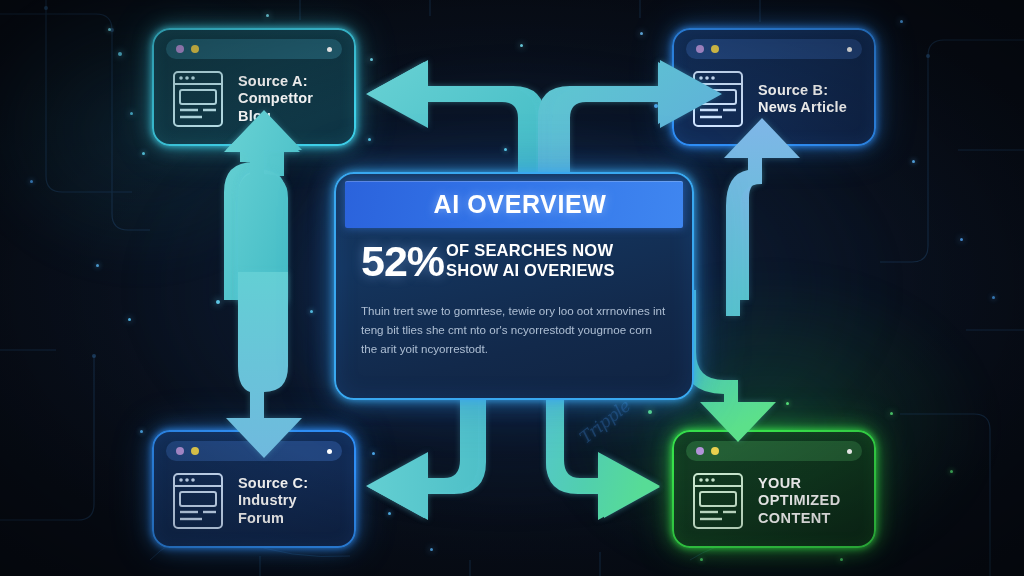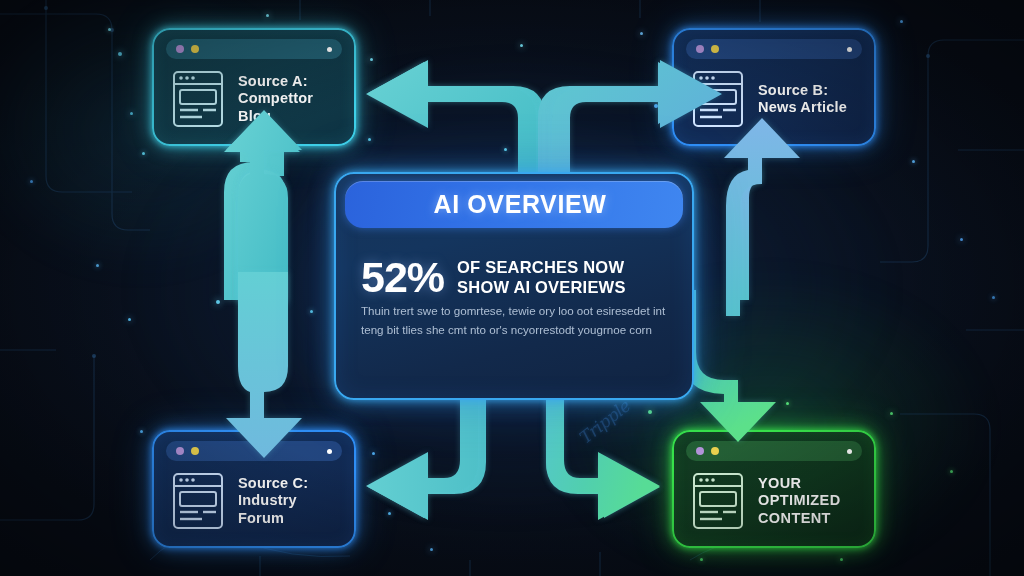--- a/index.html
+++ b/index.html
@@ -87,29 +87,29 @@
   
   #center-panel{
     position:absolute;left:334px;top:172px;width:360px;height:228px;
     border-radius:20px;box-sizing:border-box;
     background:linear-gradient(165deg,#163459 0%,#14355e 30%,#12294b 70%,#102341 100%);
     border:2.5px solid #39a8f0;
     box-shadow:0 0 8px rgba(57,168,240,.9),0 0 22px rgba(57,168,240,.5),0 0 55px rgba(40,110,220,.30),inset 0 0 22px rgba(40,110,200,.18);
     z-index:6;overflow:hidden;
   }
   #panel-header{
-    position:absolute;left:9px;right:9px;top:7px;height:47px;border-radius:18px;
+    position:absolute;left:9px;right:9px;top:7px;height:47px;border-radius:2px;
     background:linear-gradient(100deg,#2b63dc 0%,#3374e8 45%,#3f86f0 100%);
     display:flex;align-items:center;justify-content:center;
     box-shadow:0 0 10px rgba(60,130,240,.55), inset 0 1px 0 rgba(255,255,255,.22);
     padding-left:12px;
   }
   #panel-title{color:#fff;font-size:25px;font-weight:bold;letter-spacing:.6px;
     text-shadow:0 0 10px rgba(160,200,255,.65);}
-  #panel-stat{position:absolute;left:25px;top:83px;right:22px;display:flex;align-items:flex-end;gap:13px;}
+  #panel-stat{position:absolute;left:25px;top:67px;right:22px;display:flex;align-items:flex-start;gap:2px;}
   #stat-number{color:#ffffff;font-size:43px;font-weight:bold;line-height:.95;letter-spacing:-1px;
     text-shadow:0 0 12px rgba(150,190,255,.4);}
   #stat-caption{color:#ffffff;font-size:16.5px;font-weight:bold;line-height:1.2;letter-spacing:.2px;}
   #panel-body{position:absolute;left:25px;right:22px;top:128px;
     color:#b9c9dd;font-size:11.6px;line-height:1.62;opacity:.93;}
 
   
   #arrows{position:absolute;inset:0;z-index:4;}
   #arrows path{filter:drop-shadow(0 0 3px rgba(90,200,220,.28));}
 
@@ -387,22 +387,23 @@
       <div id="panel-title">AI OVERVIEW</div>
     </div>
     <div id="panel-stat">
       <div id="stat-number">52%</div>
       <div id="stat-caption">
         <div>OF SEARCHES NOW</div>
         <div>SHOW AI OVERIEWS</div>
       </div>
     </div>
     <div id="panel-body">
-      <div>Thuin trert swe to gomrtese, tewie ory loo oot esiresedet int</div>
+      <div>Thuin trert swe to gomrtese, tewie ory loo oot xrrnovines int</div>
       <div>teng bit tlies she cmt nto or's ncyorrestodt yougrnoe corn</div>
+      <div>the arit yoit ncyorrestodt.</div>
     </div>
   </div>
 
   <div class="watermark">
     <span>Tripple</span>
   </div>
 
   <div class="vignette"></div>
 </div>
 

